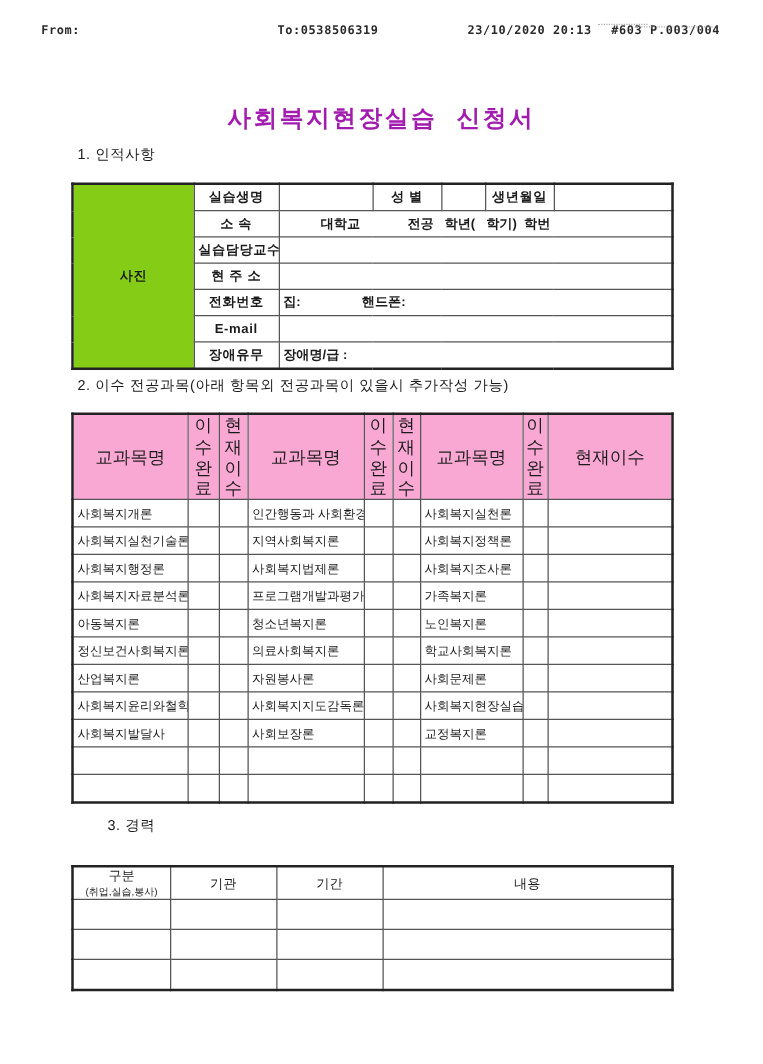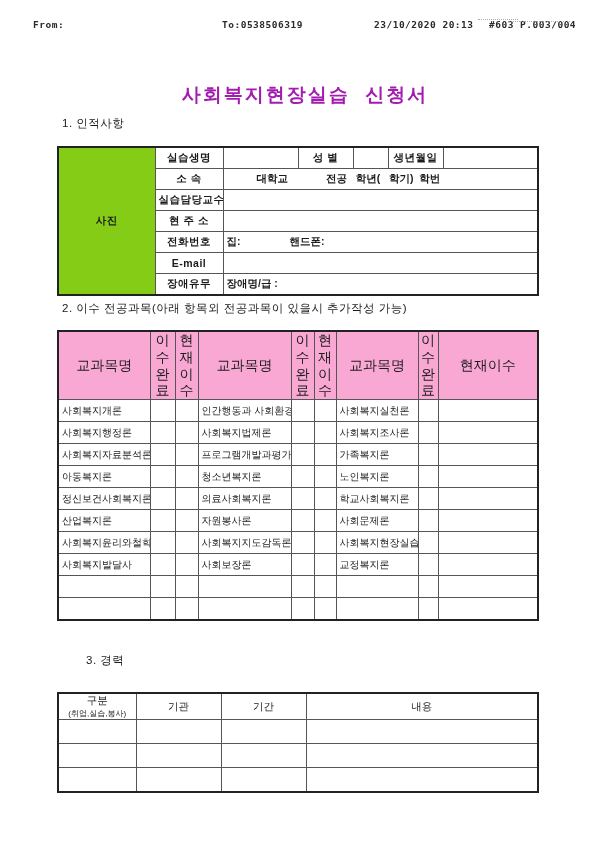--- a/index.html
+++ b/index.html
@@ -160,20 +160,31 @@
         <td></td>
         <td></td>
         <td class="subj">인간행동과 사회환경</td>
         <td></td>
         <td></td>
         <td class="subj">사회복지실천론</td>
         <td></td>
         <td></td>
       </tr>
       <tr>
+        <td class="subj">사회복지실천기술론</td>
+        <td></td>
+        <td></td>
+        <td class="subj">지역사회복지론</td>
+        <td></td>
+        <td></td>
+        <td class="subj">사회복지정책론</td>
+        <td></td>
+        <td></td>
+      </tr>
+      <tr>
         <td class="subj">사회복지행정론</td>
         <td></td>
         <td></td>
         <td class="subj">사회복지법제론</td>
         <td></td>
         <td></td>
         <td class="subj">사회복지조사론</td>
         <td></td>
         <td></td>
       </tr>

